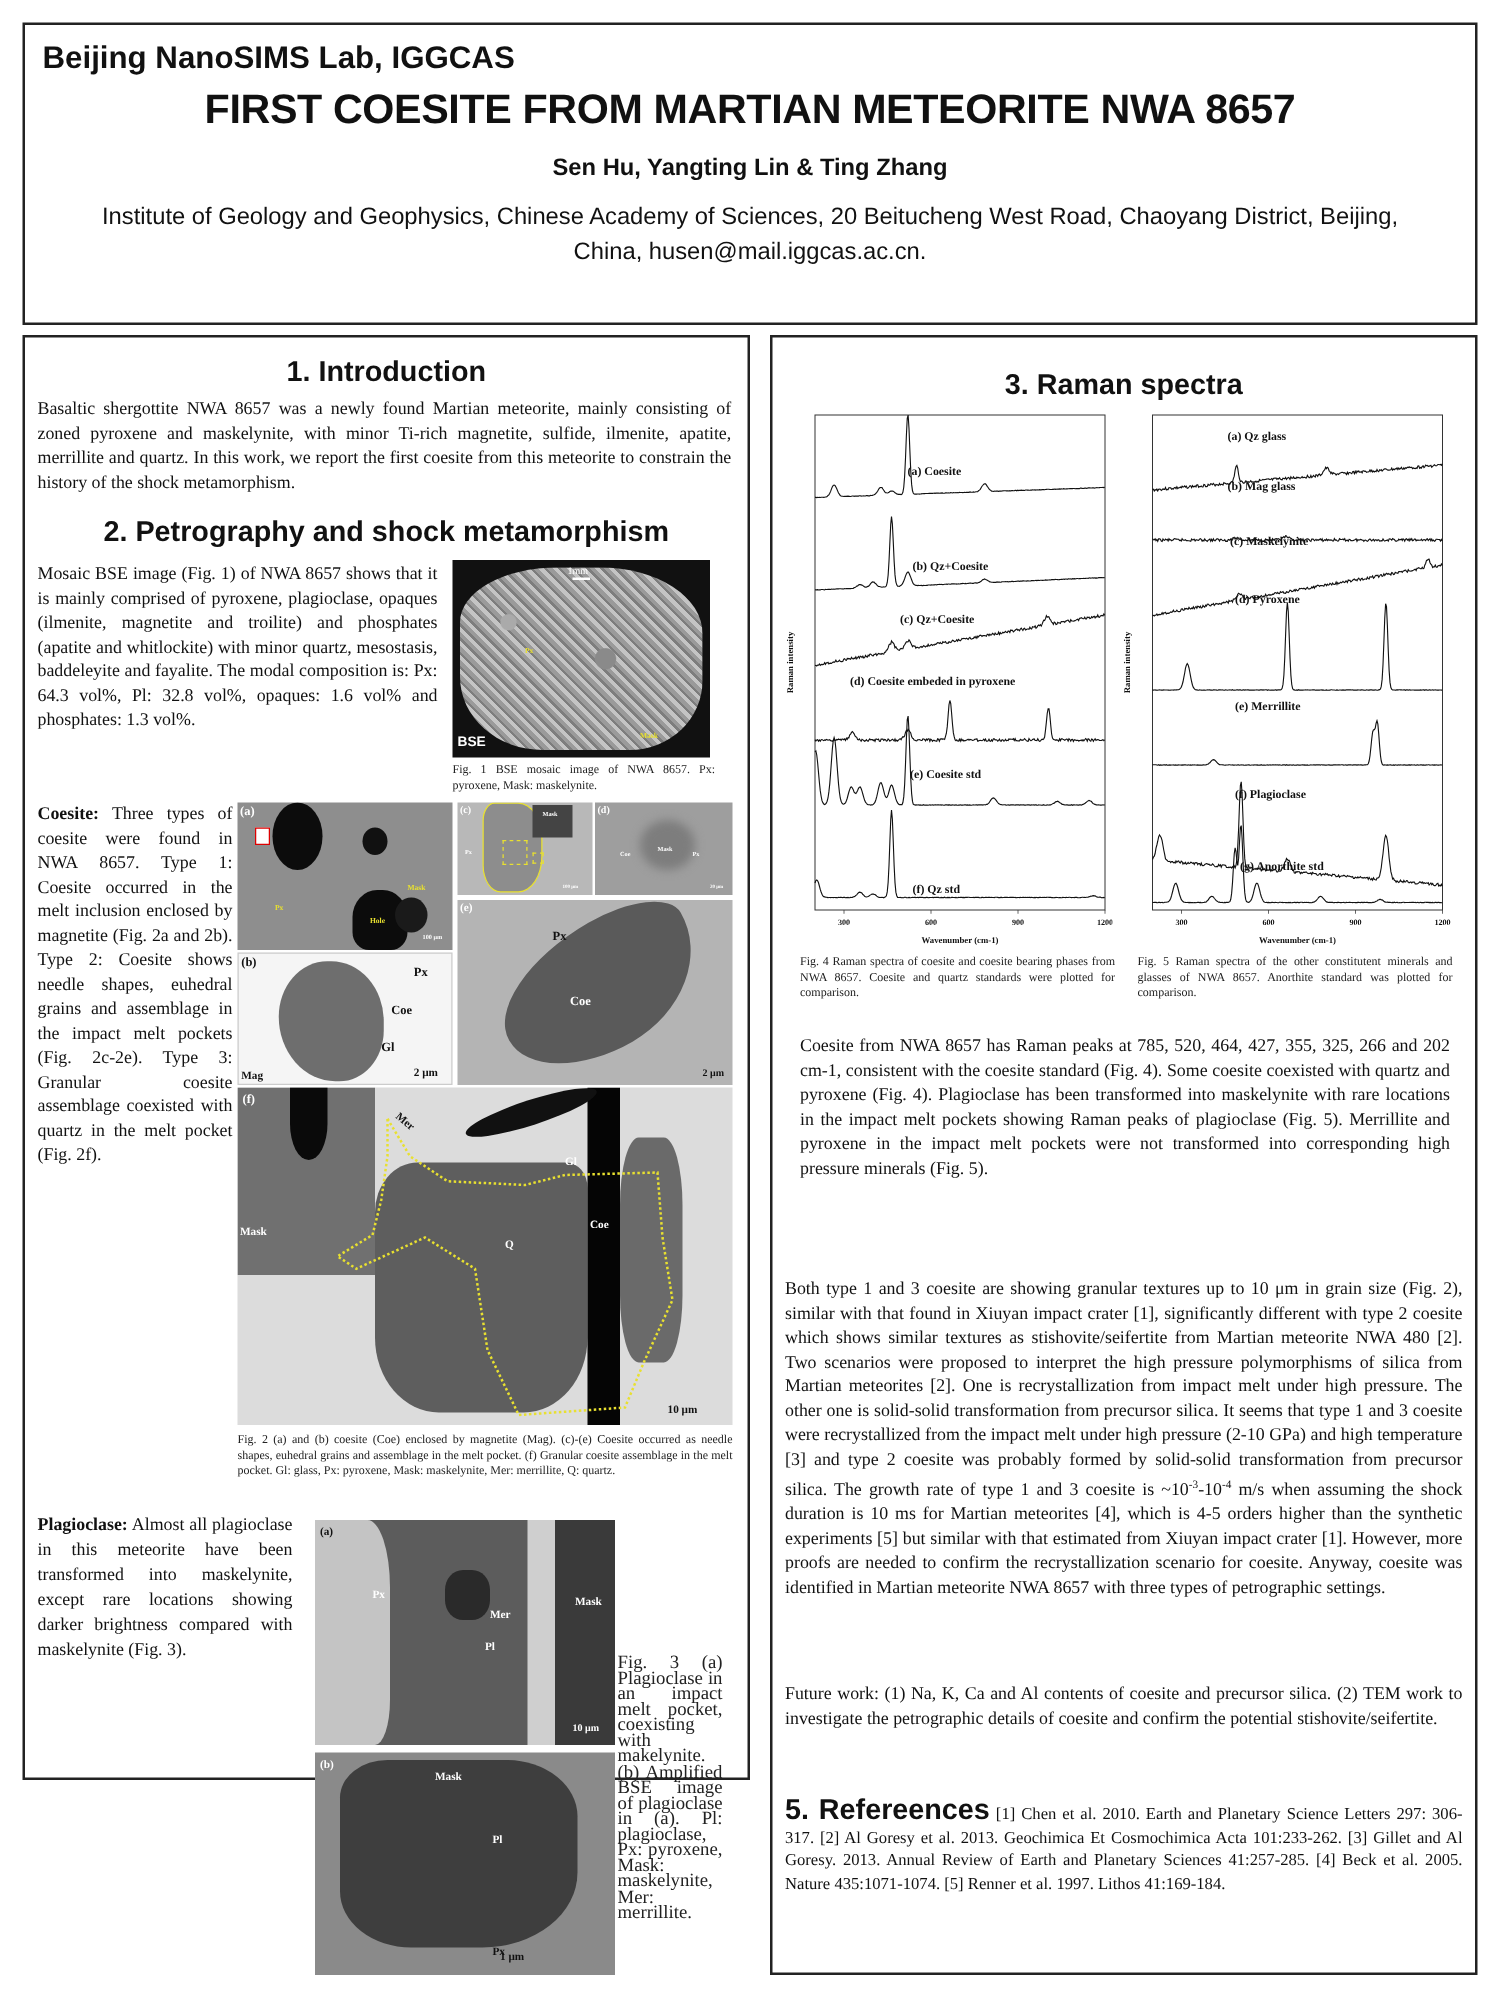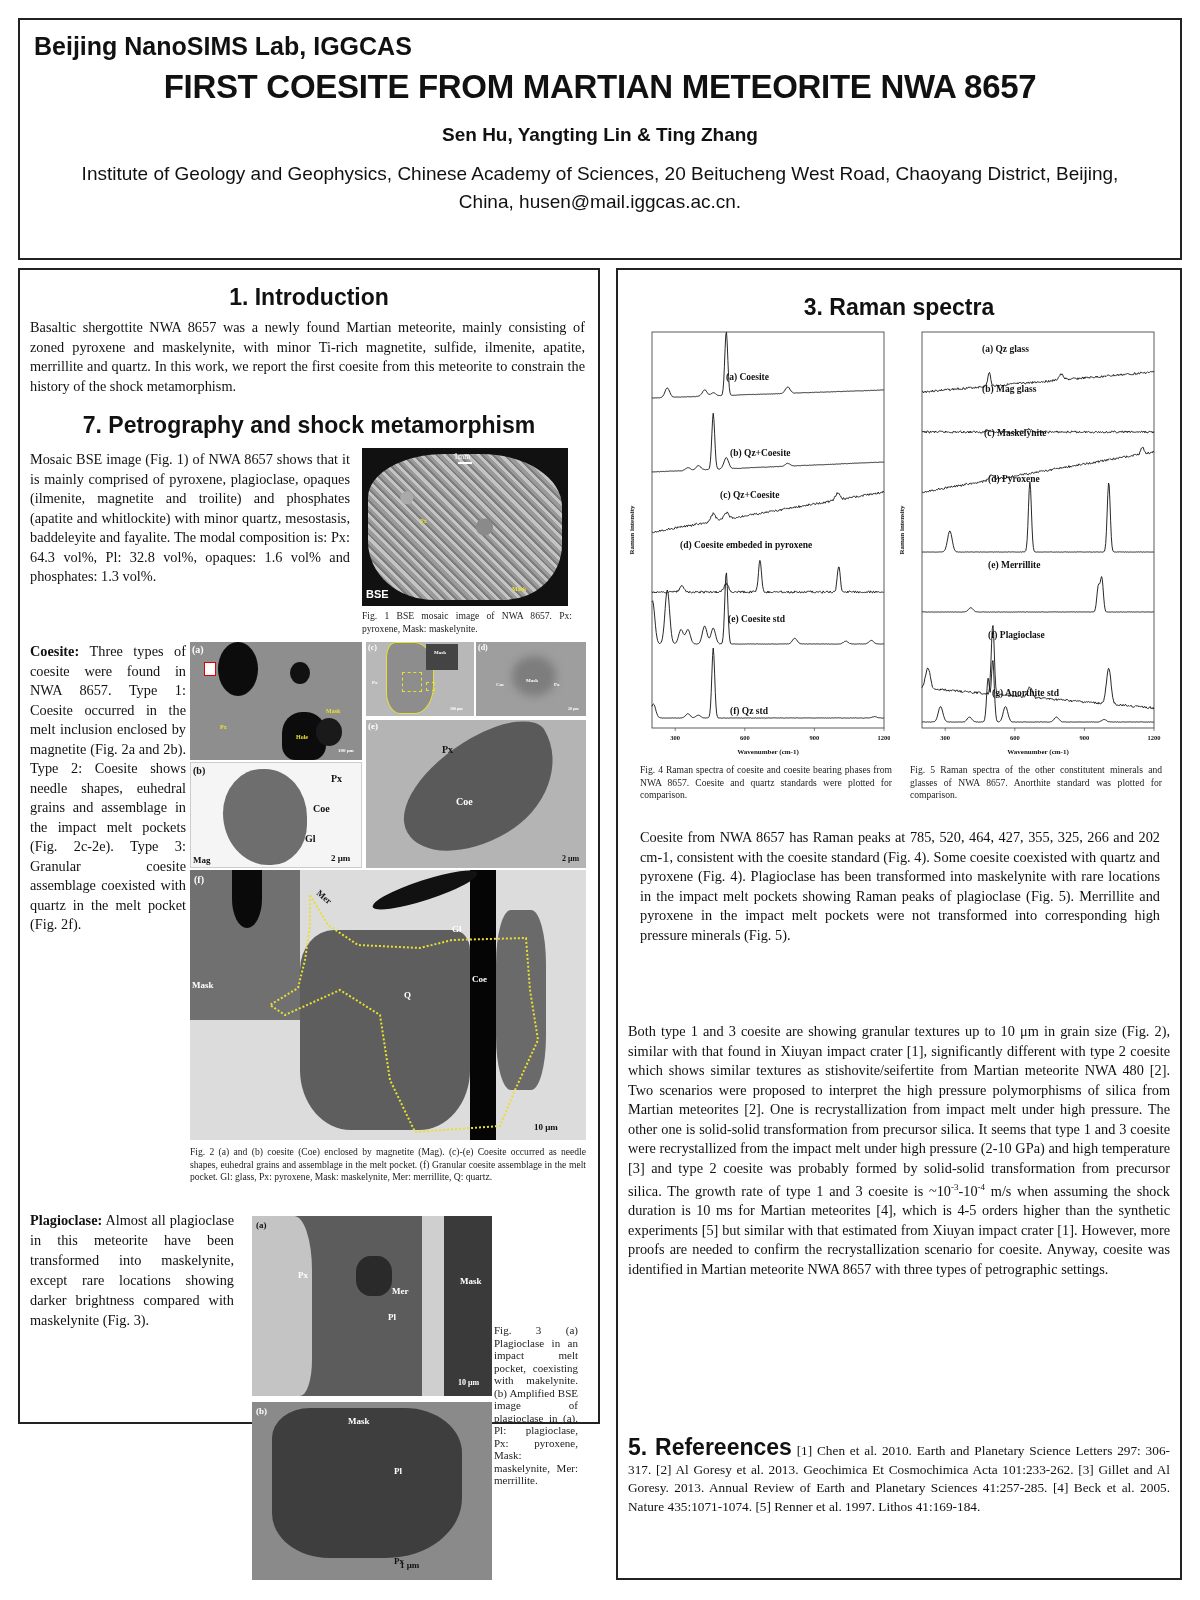--- a/index.html
+++ b/index.html
@@ -49,21 +49,21 @@
   <div class="lab">Beijing NanoSIMS Lab, IGGCAS</div>
   <div class="title">FIRST COESITE FROM MARTIAN METEORITE NWA 8657</div>
   <div class="authors">Sen Hu, Yangting Lin &amp; Ting Zhang</div>
   <div class="affil">Institute of Geology and Geophysics, Chinese Academy of Sciences, 20 Beitucheng West Road, Chaoyang District, Beijing, China, husen@mail.iggcas.ac.cn.</div>
 </div>
 
 <div class="panel panel-left">
   <div class="h2" style="left:0;width:100%;top:14px;">1. Introduction</div>
   <div class="body" style="left:10px;width:555px;top:48px;">Basaltic shergottite NWA 8657 was a newly found Martian meteorite, mainly consisting of zoned pyroxene and maskelynite, with minor Ti-rich magnetite, sulfide, ilmenite, apatite, merrillite and quartz. In this work, we report the first coesite from this meteorite to constrain the history of the shock metamorphism.</div>
 
-  <div class="h2" style="left:0;width:100%;top:142px;">7. Petrography and shock metamorphism</div>
+  <div class="h2" style="left:0;width:100%;top:142px;">2. Petrography and shock metamorphism</div>
   <div class="body" style="left:10px;width:320px;top:180px;">Mosaic BSE image (Fig. 1) of NWA 8657 shows that it is mainly comprised of pyroxene, plagioclase, opaques (ilmenite, magnetite and troilite) and phosphates (apatite and whitlockite) with minor quartz, mesostasis, baddeleyite and fayalite. The modal composition is: Px: 64.3 vol%, Pl: 32.8 vol%, opaques: 1.6 vol% and phosphates: 1.3 vol%.</div>
 
   <div class="img bse-bg" style="left:342px;top:178px;width:206px;height:158px;">
     <div class="mosaic"></div>
     <div class="lbl wht" style="left:92px;top:4px;font-size:8px;font-weight:normal;">1mm</div>
     <div style="position:absolute;left:96px;top:14px;width:14px;height:2px;background:#fff;"></div>
     <div class="lbl wht" style="left:4px;top:140px;font-family:'Liberation Sans',sans-serif;font-size:11px;">BSE</div>
     <div class="lbl yel" style="left:58px;top:70px;font-size:6px;">Px</div>
     <div class="lbl yel" style="left:150px;top:138px;font-size:6px;">Mask</div>
   </div>
@@ -153,21 +153,21 @@
   </div>
   <div class="img" style="left:232px;top:1132px;width:240px;height:178px;background:#8a8a8a;">
     <div style="position:absolute;left:20px;top:6px;width:190px;height:150px;background:#3e3e3e;border-radius:20% 30% 40% 30%;"></div>
     <div class="lbl wht" style="left:4px;top:4px;font-size:9px;">(b)</div>
     <div class="lbl wht" style="left:96px;top:14px;font-size:9px;">Mask</div>
     <div class="lbl wht" style="left:142px;top:64px;font-size:9px;">Pl</div>
     <div class="lbl blk" style="left:148px;top:158px;font-size:9px;">1 μm</div>
 
     <div class="lbl blk" style="left:142px;top:154px;font-size:9px;">Px</div>
   </div>
-  <div class="cap" style="left:474px;top:1054px;width:84px;font-size:11px;">Fig. 3 (a) Plagioclase in an impact melt pocket, coexisting with makelynite. (b) Amplified BSE image of plagioclase in (a). Pl: plagioclase, Px: pyroxene, Mask: maskelynite, Mer: merrillite.</div>
+  <div class="cap" style="left:474px;top:1054px;width:84px;font-size:15px;">Fig. 3 (a) Plagioclase in an impact melt pocket, coexisting with makelynite. (b) Amplified BSE image of plagioclase in (a). Pl: plagioclase, Px: pyroxene, Mask: maskelynite, Mer: merrillite.</div>
 </div>
 
 <div class="panel panel-right">
   <div class="h2" style="left:0;width:100%;top:24px;">3. Raman spectra</div>
 
   <div class="chart" style="left:4px;top:52px;width:268px;height:440px;">
     <svg id="chart4" width="268" height="440">
         <rect x="30" y="10" width="232" height="396" fill="none" stroke="#333" stroke-width="0.8"></rect>
         <line x1="53.2" y1="406" x2="53.2" y2="409" stroke="#333" stroke-width="0.6"></line>
         <text x="53.2" y="418" text-anchor="middle" class="axis-tick">300</text>
@@ -222,15 +222,16 @@
         <text x="96" y="316" class="spec-label">(f) Plagioclase</text>
         <polyline points="30.0,400.0 30.7,400.0 31.4,399.8 32.1,399.9 32.8,399.9 33.5,400.1 34.2,400.2 34.9,399.9 35.6,399.9 36.3,400.1 37.0,400.0 37.7,399.9 38.4,400.2 39.0,400.2 39.7,399.8 40.4,399.8 41.1,399.8 41.8,399.6 42.5,399.6 43.2,398.9 43.9,398.1 44.6,396.6 45.3,394.3 46.0,391.6 46.7,388.8 47.4,386.3 48.1,384.9 48.8,384.6 49.5,385.8 50.2,388.0 50.9,390.8 51.6,393.6 52.3,395.6 53.0,397.5 53.7,398.6 54.4,399.2 55.1,399.8 55.8,399.8 56.4,399.9 57.1,400.0 57.8,400.0 58.5,399.8 59.2,400.2 59.9,399.9 60.6,400.1 61.3,400.0 62.0,400.1 62.7,400.2 63.4,400.0 64.1,400.1 64.8,400.2 65.5,400.0 66.2,399.9 66.9,399.8 67.6,400.1 68.3,399.9 69.0,400.1 69.7,400.2 70.4,400.0 71.1,400.0 71.8,399.7 72.5,399.8 73.2,399.4 73.8,398.5 74.5,398.0 75.2,396.9 75.9,396.0 76.6,395.4 77.3,395.1 78.0,395.2 78.7,395.6 79.4,396.6 80.1,397.4 80.8,398.3 81.5,398.8 82.2,399.3 82.9,399.7 83.6,399.7 84.3,400.0 85.0,400.0 85.7,399.8 86.4,400.2 87.1,400.1 87.8,399.9 88.5,400.1 89.2,399.8 89.9,399.9 90.6,400.0 91.2,399.7 91.9,399.3 92.6,397.4 93.3,392.7 94.0,384.1 94.7,372.2 95.4,361.0 96.1,356.2 96.8,359.5 97.5,366.6 98.2,370.3 98.9,364.5 99.6,351.8 100.3,340.1 101.0,338.5 101.7,349.1 102.4,366.3 103.1,381.9 103.8,392.1 104.5,397.3 105.2,399.3 105.9,399.6 106.6,399.9 107.3,399.8 108.0,399.1 108.6,398.5 109.3,397.2 110.0,395.2 110.7,392.7 111.4,389.6 112.1,387.0 112.8,385.1 113.5,384.6 114.2,385.1 114.9,387.1 115.6,389.7 116.3,392.7 117.0,395.2 117.7,396.9 118.4,398.4 119.1,399.4 119.8,399.8 120.5,400.0 121.2,399.8 121.9,400.1 122.6,399.9 123.3,400.1 124.0,400.0 124.7,400.2 125.4,399.9 126.0,399.8 126.7,400.0 127.4,400.2 128.1,399.8 128.8,400.0 129.5,400.0 130.2,400.2 130.9,400.2 131.6,399.8 132.3,399.8 133.0,400.0 133.7,399.9 134.4,400.1 135.1,400.0 135.8,400.0 136.5,400.1 137.2,400.0 137.9,400.2 138.6,399.9 139.3,400.2 140.0,399.9 140.7,400.1 141.4,400.2 142.1,400.1 142.8,400.0 143.4,399.9 144.1,399.8 144.8,400.2 145.5,399.8 146.2,399.9 146.9,400.1 147.6,400.1 148.3,399.8 149.0,399.8 149.7,399.8 150.4,400.1 151.1,400.0 151.8,399.9 152.5,400.0 153.2,399.9 153.9,400.0 154.6,399.9 155.3,400.2 156.0,400.0 156.7,400.2 157.4,400.1 158.1,399.9 158.8,399.7 159.5,399.6 160.2,399.0 160.8,398.7 161.5,397.8 162.2,397.0 162.9,396.0 163.6,395.4 164.3,395.0 165.0,395.2 165.7,395.7 166.4,396.6 167.1,397.3 167.8,398.1 168.5,398.9 169.2,399.5 169.9,399.7 170.6,400.0 171.3,399.8 172.0,399.9 172.7,399.9 173.4,399.8 174.1,399.9 174.8,400.2 175.5,400.1 176.2,400.0 176.9,400.0 177.6,400.1 178.2,399.9 178.9,399.9 179.6,400.0 180.3,400.1 181.0,400.1 181.7,400.0 182.4,400.0 183.1,399.9 183.8,400.2 184.5,400.1 185.2,399.9 185.9,400.0 186.6,400.0 187.3,399.9 188.0,399.9 188.7,400.0 189.4,400.0 190.1,400.1 190.8,400.0 191.5,400.0 192.2,400.1 192.9,400.1 193.6,400.1 194.3,399.9 195.0,399.8 195.6,400.0 196.3,400.1 197.0,399.9 197.7,399.9 198.4,400.1 199.1,399.9 199.8,399.9 200.5,400.0 201.2,399.9 201.9,399.9 202.6,400.1 203.3,400.1 204.0,400.0 204.7,400.1 205.4,400.2 206.1,399.9 206.8,399.9 207.5,399.7 208.2,399.4 208.9,399.0 209.6,398.8 210.3,398.0 211.0,398.0 211.7,397.4 212.4,397.5 213.0,397.9 213.7,397.9 214.4,398.4 215.1,399.0 215.8,399.5 216.5,399.7 217.2,399.8 217.9,399.7 218.6,399.9 219.3,399.9 220.0,399.8 220.7,400.0 221.4,400.2 222.1,399.9 222.8,400.1 223.5,399.8 224.2,400.2 224.9,400.0 225.6,399.8 226.3,400.1 227.0,400.2 227.7,400.0 228.4,400.2 229.1,400.1 229.8,400.0 230.4,399.8 231.1,399.8 231.8,400.1 232.5,400.0 233.2,400.0 233.9,400.0 234.6,400.0 235.3,400.0 236.0,399.9 236.7,400.0 237.4,399.9 238.1,399.9 238.8,399.9 239.5,400.0 240.2,399.9 240.9,400.2 241.6,400.0 242.3,399.9 243.0,400.2 243.7,400.1 244.4,399.8 245.1,400.1 245.8,400.0 246.5,400.1 247.2,400.1 247.8,399.8 248.5,399.8 249.2,399.9 249.9,399.9 250.6,399.9 251.3,400.1 252.0,399.9 252.7,400.1 253.4,400.1 254.1,399.9 254.8,400.2 255.5,400.1 256.2,399.9 256.9,399.9 257.6,400.2 258.3,399.9 259.0,399.9 259.7,400.1 260.4,400.1 261.1,400.2 261.8,400.1" fill="none" stroke="#111" stroke-width="0.9"></polyline>
         <text x="100" y="374" class="spec-label">(g) Anorthite std</text>
       </svg>
   </div>
   <div class="cap" style="left:292px;top:494px;width:252px;">Fig. 5 Raman spectra of the other constitutent minerals and glasses of NWA 8657. Anorthite standard was plotted for comparison.</div>
 
   <div class="body" style="left:22px;width:520px;top:558px;">Coesite from NWA 8657 has Raman peaks at 785, 520, 464, 427, 355, 325, 266 and 202 cm-1, consistent with the coesite standard (Fig. 4). Some coesite coexisted with quartz and pyroxene (Fig. 4). Plagioclase has been transformed into maskelynite with rare locations in the impact melt pockets showing Raman peaks of plagioclase (Fig. 5). Merrillite and pyroxene in the impact melt pockets were not transformed into corresponding high pressure minerals (Fig. 5).</div>
 
   <div class="body" style="left:10px;width:542px;top:752px;"><span>Both type 1 and 3 coesite are showing granular textures up to 10 μm in grain size (Fig. 2), similar with that found in Xiuyan impact crater [1], significantly different with type 2 coesite which shows similar textures as stishovite/seifertite from Martian meteorite NWA 480 [2]. Two scenarios were proposed to interpret the high pressure polymorphisms of silica from Martian meteorites [2]. One is recrystallization from impact melt under high pressure. The other one is solid-solid transformation from precursor silica. It seems that type 1 and 3 coesite were recrystallized from the impact melt under high pressure (2-10 GPa) and high temperature [3] and type 2 coesite was probably formed by solid-solid transformation from precursor silica. The growth rate of type 1 and 3 coesite is ~10</span><sup style="font-size:9px;">-3</sup><span>-10</span><sup style="font-size:9px;">-4</sup><span> m/s when assuming the shock duration is 10 ms for Martian meteorites [4], which is 4-5 orders higher than the synthetic experiments [5] but similar with that estimated from Xiuyan impact crater [1]. However, more proofs are needed to confirm the recrystallization scenario for coesite. Anyway, coesite was identified in Martian meteorite NWA 8657 with three types of petrographic settings.</span></div>
+  <div class="body" style="left:10px;width:542px;top:1076px;">Future work: (1) Na, K, Ca and Al contents of coesite and precursor silica. (2) TEM work to investigate the petrographic details of coesite and confirm the potential stishovite/seifertite.</div>
 
   <div class="body" style="left:10px;width:542px;top:1168px;font-size:13.3px;line-height:18.5px;"><span class="refs-head">5.  Refereences</span><span> [1] Chen et al. 2010. Earth and Planetary Science Letters 297: 306-317. [2] Al Goresy et al. 2013. Geochimica Et Cosmochimica Acta 101:233-262. [3] Gillet and Al Goresy. 2013. Annual Review of Earth and Planetary Sciences 41:257-285. [4] Beck et al. 2005. Nature 435:1071-1074. [5] Renner et al. 1997. Lithos 41:169-184.</span></div>
 </div>
 
 </body></html>

